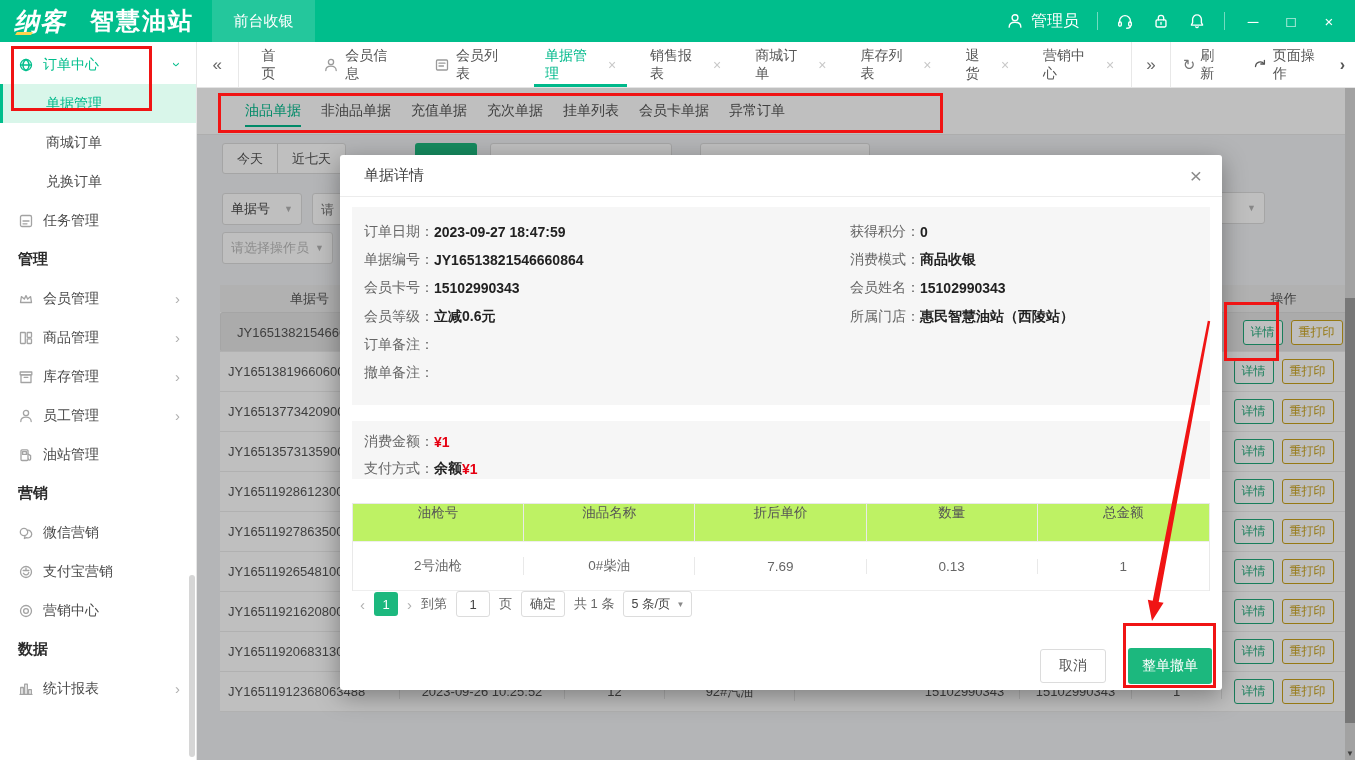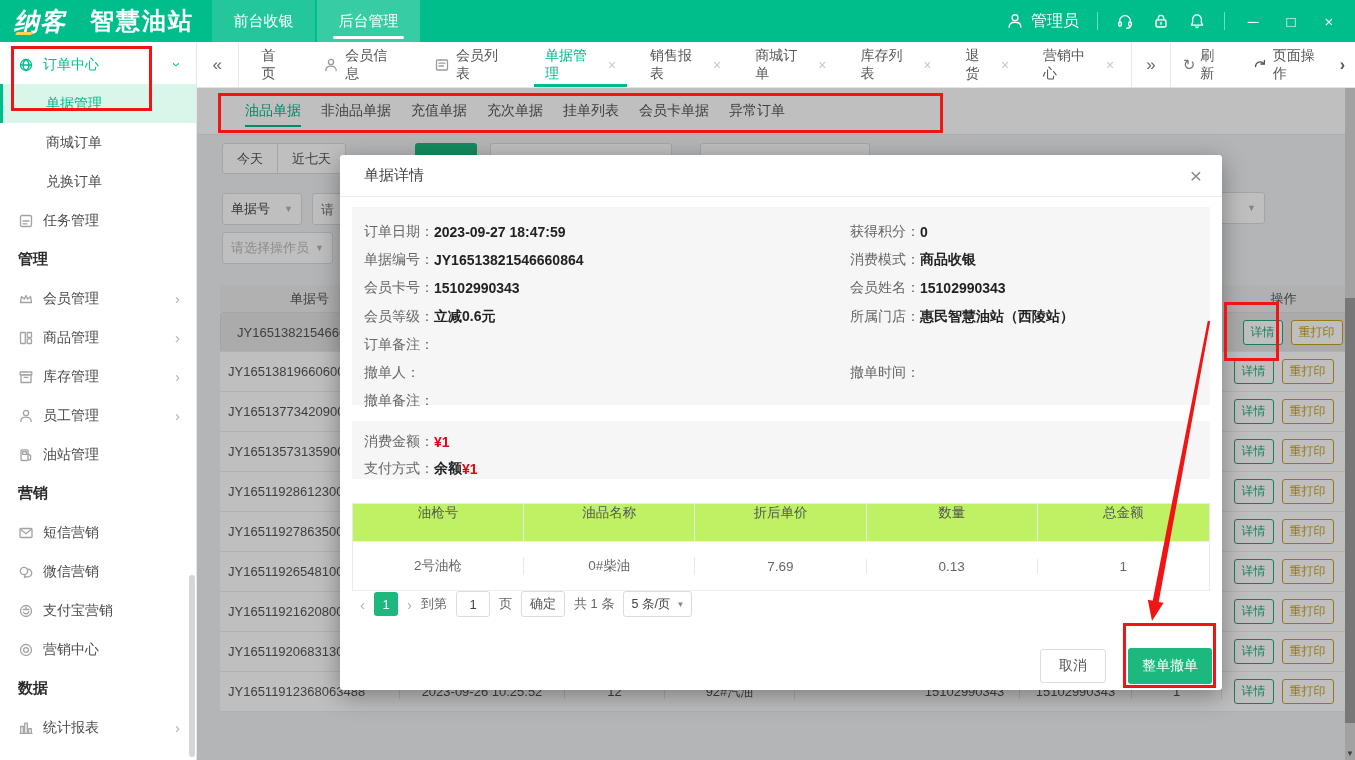--- a/index.html
+++ b/index.html
@@ -128,21 +128,20 @@
 </style>
 </head>
 <body>
 
 <div class="header">
   <div class="logo">
     <span class="logo-main">纳客</span>
     <span class="logo-sub">智慧油站</span>
   </div>
   <div class="nav-tab">前台收银</div>
-  <div class="nav-tab active">后台管理</div>
   <div class="header-right">
     <span class="hdr-user">
       <span class="icn">
           <svg viewBox="0 0 16 16">
             <circle cx="8" cy="5" r="2.6"></circle>
             <path d="M2.8 13.5c0-2.9 2.3-4.4 5.2-4.4s5.2 1.5 5.2 4.4"></path>
           </svg>
         </span>
       <span>管理员</span>
     </span>
@@ -325,29 +324,20 @@
           </svg>
         </span>
         <span>油站管理</span>
       </div>
       <div class="side-item section">
         <span>营销</span>
       </div>
       <div class="side-item parent">
         <span class="icn">
           <svg viewBox="0 0 16 16">
-            <rect x="2" y="3.5" width="12" height="9" rx="1"></rect>
-            <path d="M2.8 4.6 8 8.8l5.2-4.2"></path>
-          </svg>
-        </span>
-        <span>短信营销</span>
-      </div>
-      <div class="side-item parent">
-        <span class="icn">
-          <svg viewBox="0 0 16 16">
             <circle cx="6" cy="7" r="3.7"></circle>
             <path d="M9.2 5.3a3.8 3.8 0 11-.6 7.3l-2.2.9.5-2"></path>
           </svg>
         </span>
         <span>微信营销</span>
       </div>
       <div class="side-item parent">
         <span class="icn">
           <svg viewBox="0 0 16 16">
             <circle cx="8" cy="8" r="5.5"></circle>
@@ -637,30 +627,20 @@
           <span class="ival">惠民智慧油站（西陵站）</span>
         </div>
       </div>
       <div class="irow">
         <div class="ipart l">
           <span class="ilbl">订单备注：</span>
           <span class="ival"></span>
         </div>
         <div class="ipart">
           <span class="ilbl"></span>
-          <span class="ival"></span>
-        </div>
-      </div>
-      <div class="irow">
-        <div class="ipart l">
-          <span class="ilbl">撤单人：</span>
-          <span class="ival"></span>
-        </div>
-        <div class="ipart">
-          <span class="ilbl">撤单时间：</span>
           <span class="ival"></span>
         </div>
       </div>
       <div class="irow">
         <div class="ipart l">
           <span class="ilbl">撤单备注：</span>
           <span class="ival"></span>
         </div>
         <div class="ipart">
           <span class="ilbl"></span>

